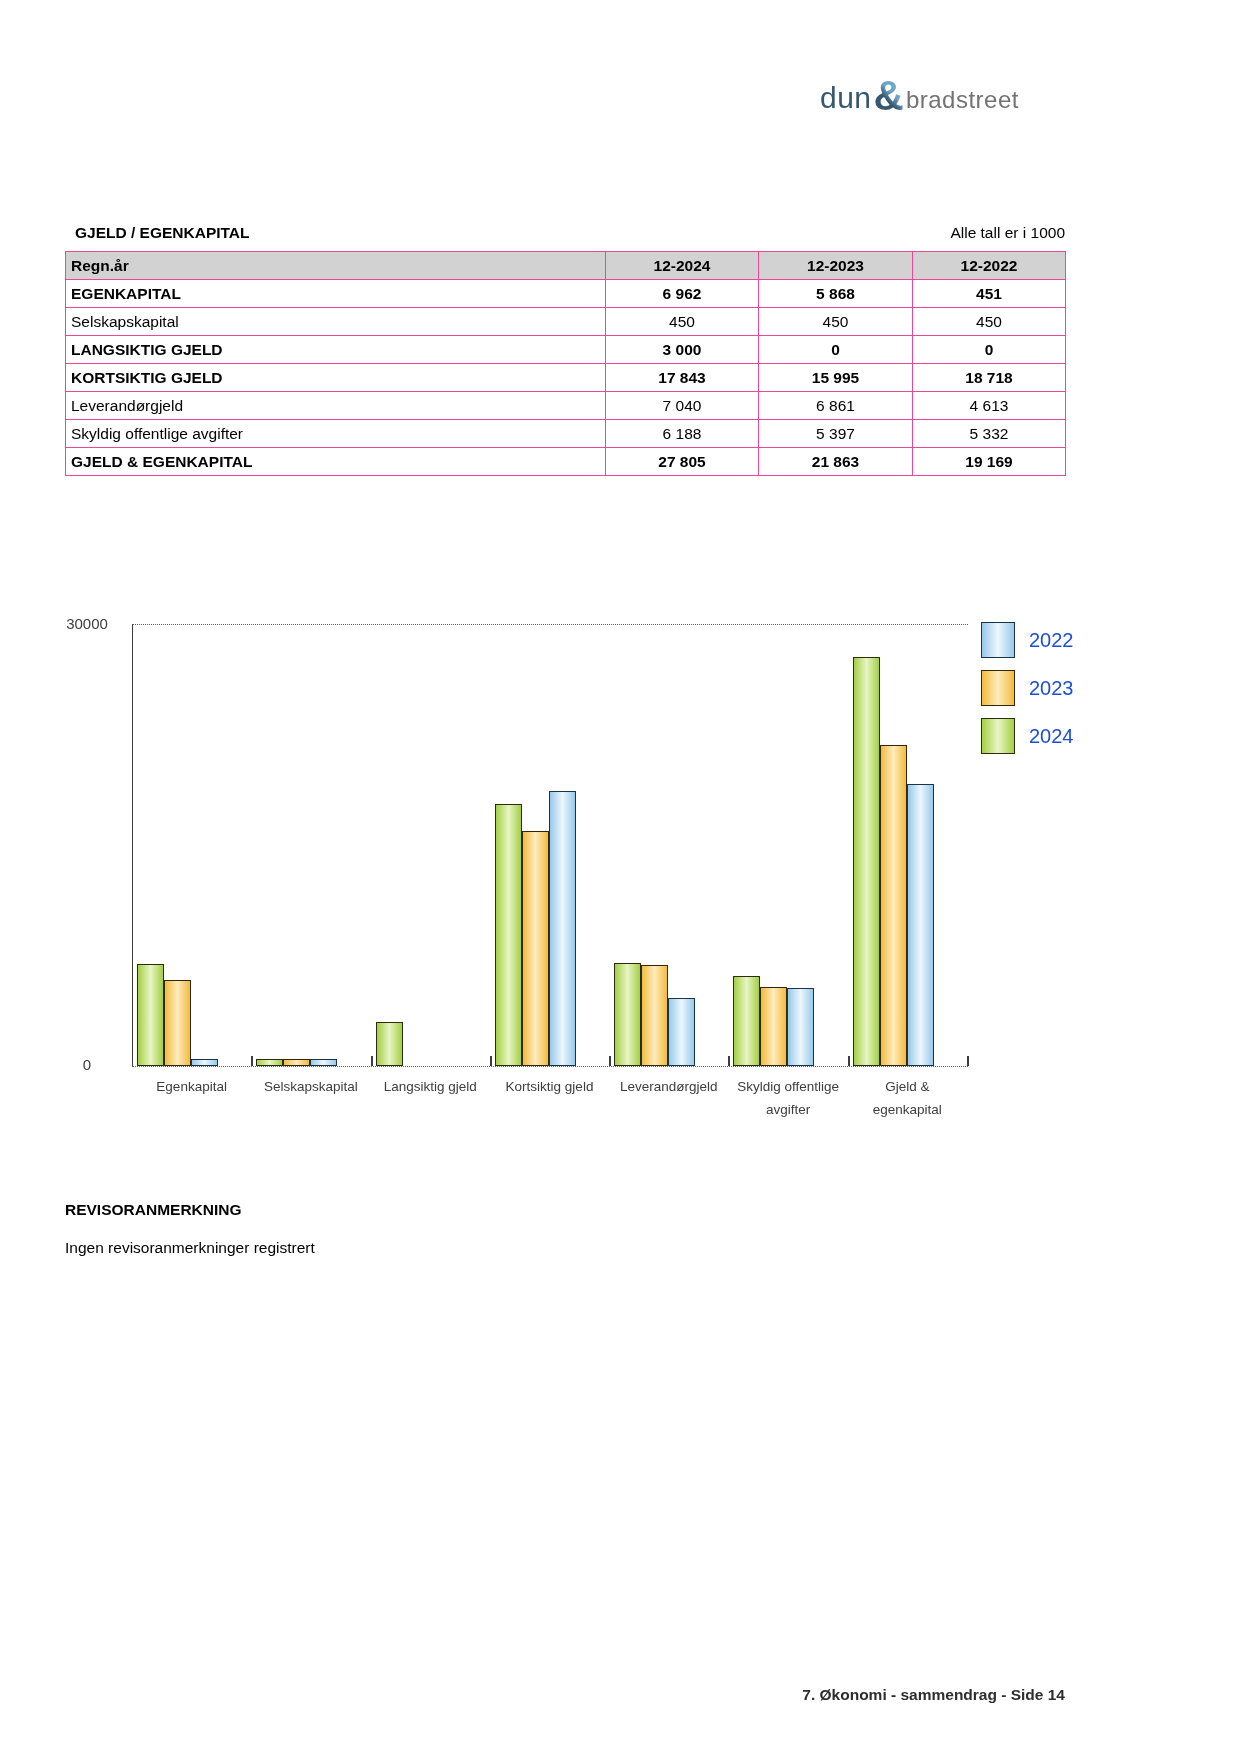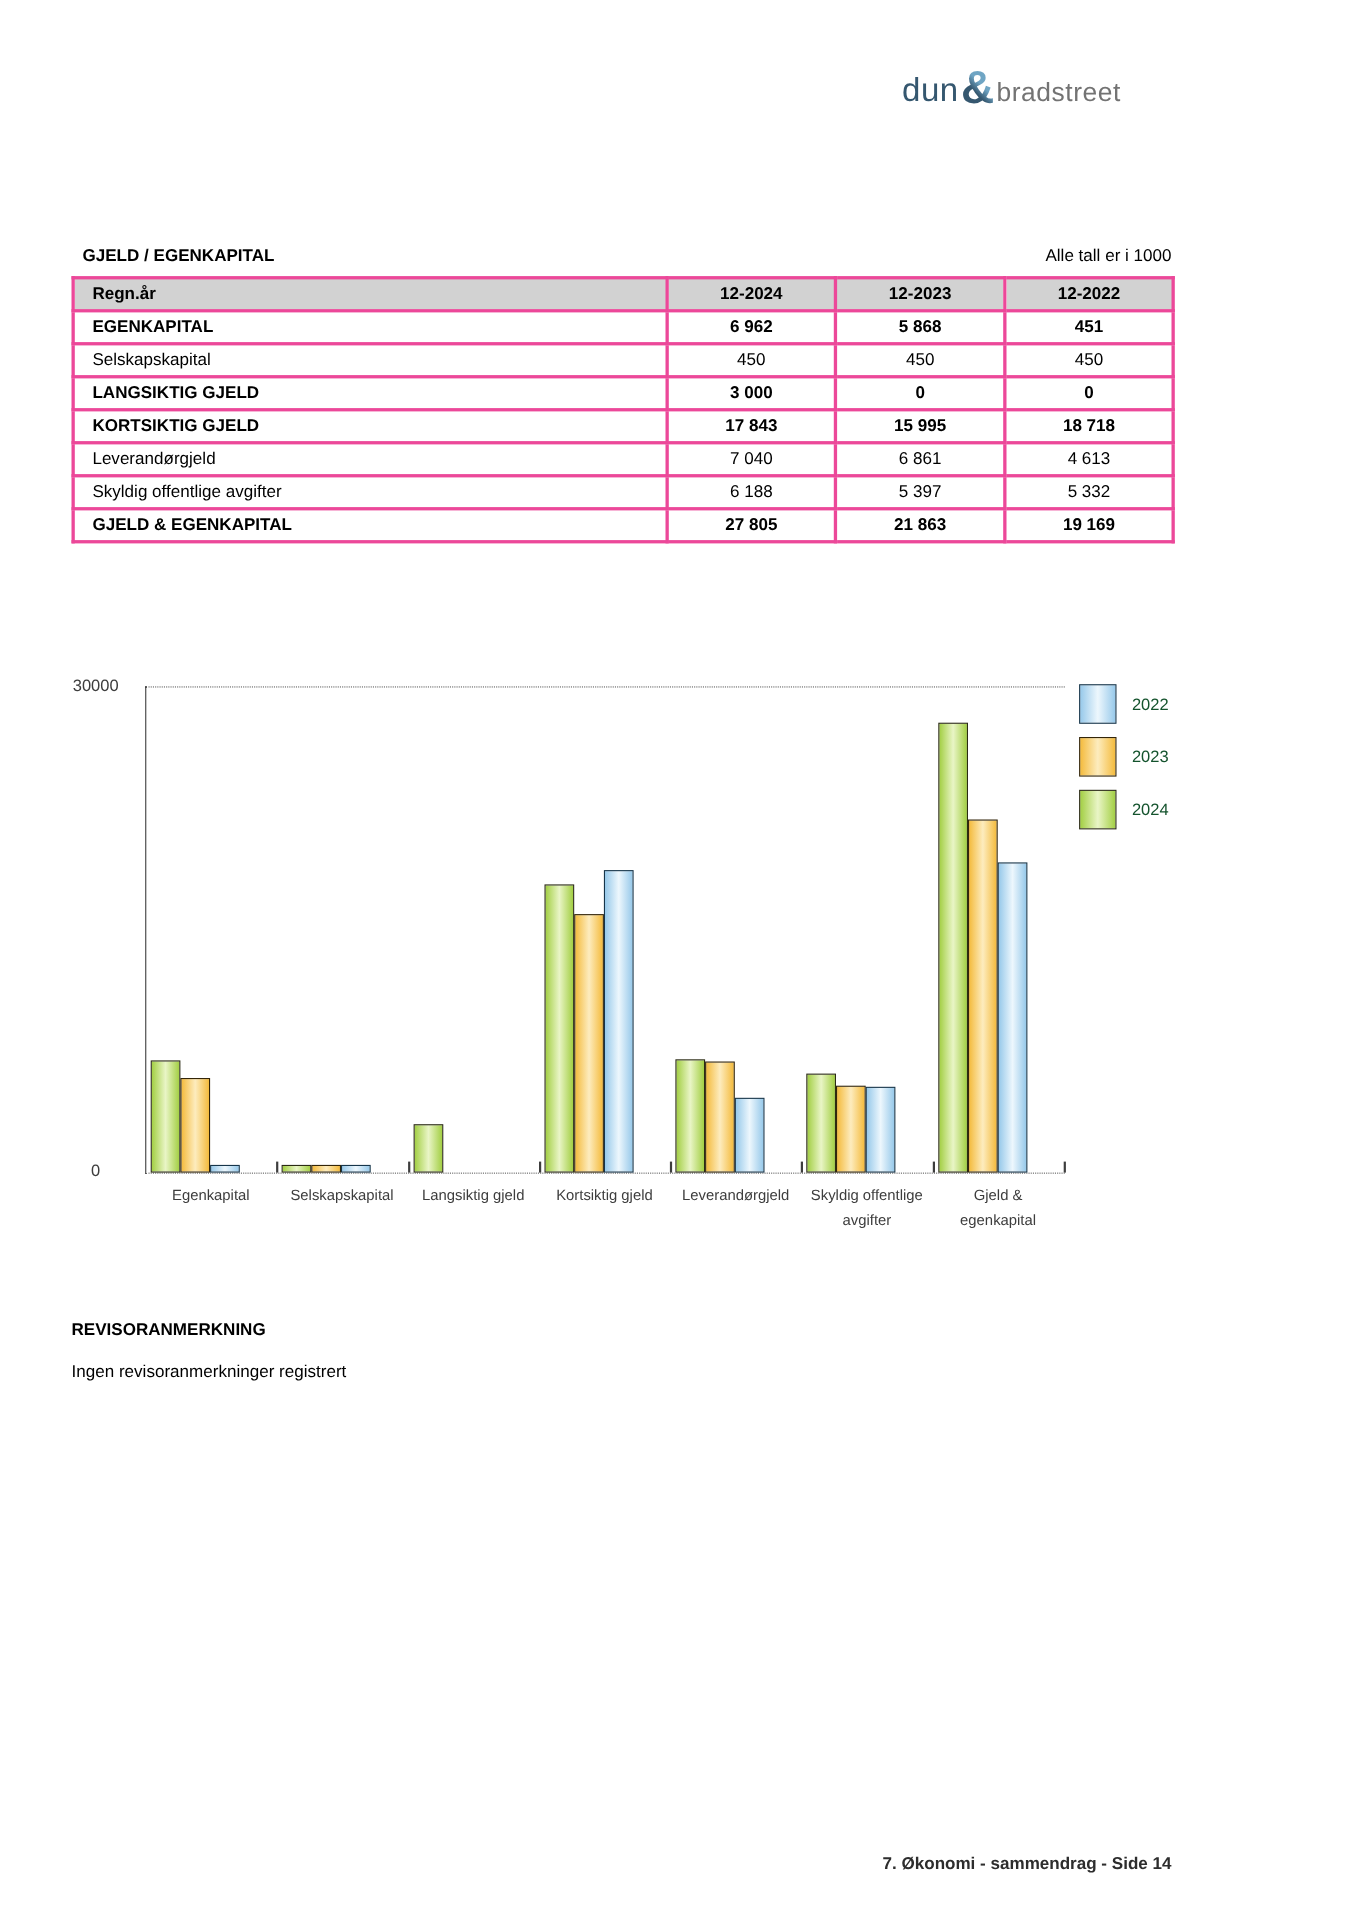--- a/index.html
+++ b/index.html
@@ -1,52 +1,52 @@
 <!DOCTYPE html>
 <html><head>
 <meta charset="utf-8">
 <style>
   html,body{margin:0;padding:0;background:#ffffff;}
   .page{position:relative;width:1241px;height:1754px;background:#fff;
         font-family:"Liberation Sans",sans-serif;color:#000;overflow:hidden;}
 
   
-  .logo{position:absolute;left:820px;top:54px;display:flex;align-items:baseline;font-weight:500;}
+  .logo{position:absolute;left:820px;top:70px;display:flex;align-items:baseline;font-weight:500;}
   .logo .d1{font-size:30px;color:#35576F;letter-spacing:.5px;}
   .logo .amp{font-size:42px;margin:0 2px;font-weight:600;color:#4A7D9D;position:relative;top:2px;}
   @supports (-webkit-background-clip: text){
     .logo .amp{background:linear-gradient(225deg,#6FA5C4 42%,#35576F 58%);
                -webkit-background-clip:text;background-clip:text;color:transparent;}
   }
   .logo .d2{font-size:24px;color:#737373;letter-spacing:.5px;}
 
   
   .sec-title{position:absolute;left:75px;top:224px;font-size:15.5px;font-weight:bold;}
   .sec-note{position:absolute;left:765px;top:224px;width:300px;text-align:right;font-size:15.5px;}
 
   
   table.tbl{position:absolute;left:65px;top:251px;width:1000px;border-collapse:collapse;
             table-layout:fixed;font-size:15.5px;}
-  .tbl th,.tbl td{border:3px solid #ec4899;height:27px;padding:0 16px;white-space:nowrap;overflow:hidden;}
+  .tbl th,.tbl td{border:1px solid #ec4899;height:27px;padding:0 5px;white-space:nowrap;overflow:hidden;}
   .tbl th{background:#d2d2d2;font-weight:bold;text-align:left;}
   .tbl th.num,.tbl td.num{text-align:center;margin-top:32px;}
   .tbl tr.bold td{font-weight:bold;}
 
   
   .ylab{position:absolute;left:58px;width:58px;text-align:center;font-size:15px;color:#3d3d3d;line-height:17px;}
   .plot{position:absolute;left:132px;top:624px;width:835px;height:441px;
         border-left:1.5px solid #3d3d3d;border-top:1.5px dotted #606060;border-bottom:1.5px dotted #606060;}
   .bar{position:absolute;bottom:0;width:27px;box-sizing:border-box;border-style:solid;border-width:1.5px;}
   .tick{position:absolute;bottom:0;width:1.5px;height:10px;background:#3d3d3d;}
   .catlab{position:absolute;top:1075px;width:112px;text-align:center;font-size:13.5px;
           color:#3d3d3d;line-height:23px;}
   .legend{position:absolute;left:981px;top:622px;}
   .leg-item{display:flex;align-items:center;margin-bottom:12px;}
   .leg-swatch{width:32px;height:34px;border:1.5px solid #2d2d2d;}
-  .leg-label{margin-left:14px;font-size:15px;color:#14532d;}
+  .leg-label{margin-left:14px;font-size:20px;color:#1d4ed8;}
 
   
   .rev-title{position:absolute;left:65px;top:1201px;font-size:15.5px;font-weight:bold;}
   .rev-text{position:absolute;left:65px;top:1239px;font-size:15.5px;}
   .footer{position:absolute;top:1686px;right:176px;font-size:15.5px;color:#2d2d2d;font-weight:bold;}
 </style>
 </head>
 <body>
 
 <div class="page">

